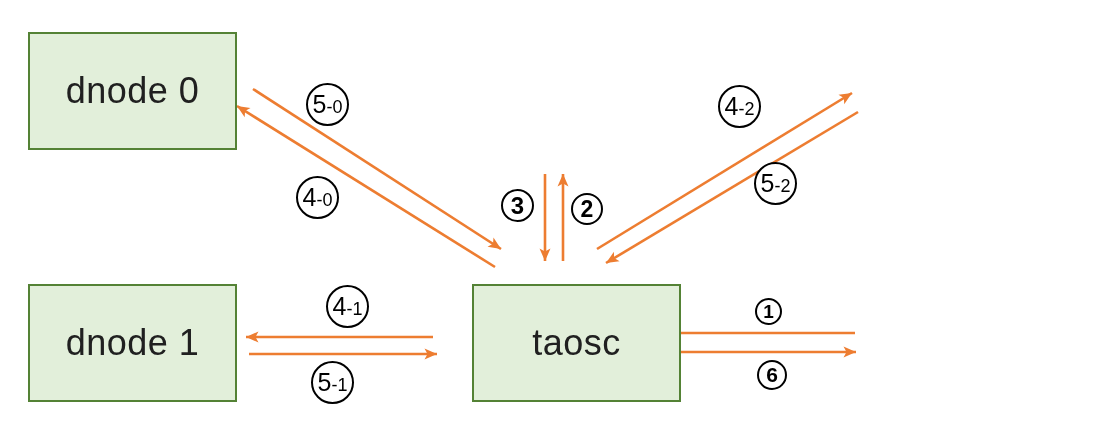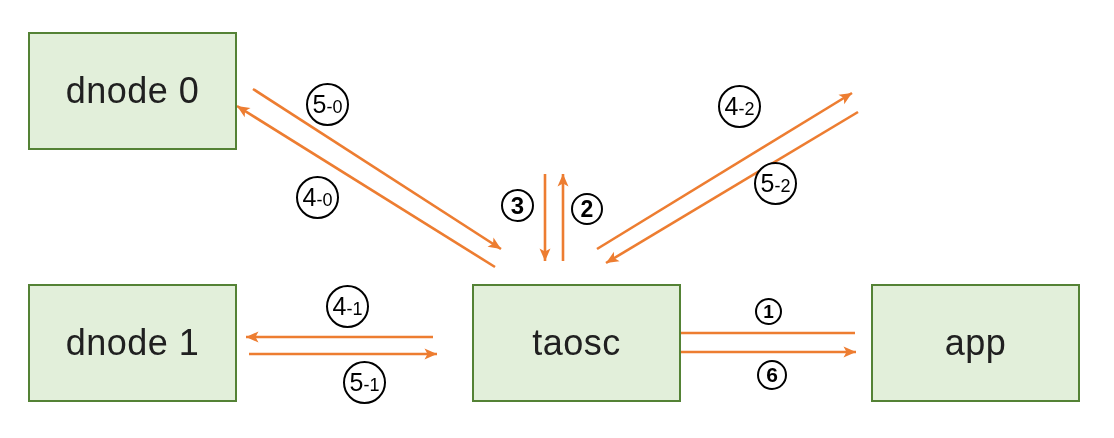--- a/index.html
+++ b/index.html
@@ -54,40 +54,37 @@
 
   <div class="node" style="left:28px;top:32px;">
     <span>dnode 0</span>
   </div>
   <div class="node" style="left:28px;top:284px;">
     <span>dnode 1</span>
   </div>
   <div class="node" style="left:432px;top:284px;margin-left:40px;">
     <span>taosc</span>
   </div>
-  <div class="node" style="left:871px;top:284px;">
-    <span>app</span>
-  </div>
 
   <div class="elabel pill" style="left:306px;top:83px;">
       <span class="pill-inner"><span class="big">5</span><span class="small">-0</span></span>
     </div>
   <div class="elabel pill" style="left:296px;top:176px;">
       <span class="pill-inner"><span class="big">4</span><span class="small">-0</span></span>
     </div>
   <div class="elabel digit" style="left:501px;top:189px;width:33px;height:33px;font-size:24px;">3</div>
   <div class="elabel digit" style="left:571px;top:193px;width:32px;height:32px;font-size:23px;">2</div>
   <div class="elabel pill" style="left:718px;top:85px;">
       <span class="pill-inner"><span class="big">4</span><span class="small">-2</span></span>
     </div>
   <div class="elabel pill" style="left:754px;top:162px;">
       <span class="pill-inner"><span class="big">5</span><span class="small">-2</span></span>
     </div>
   <div class="elabel pill" style="left:326px;top:285px;">
       <span class="pill-inner"><span class="big">4</span><span class="small">-1</span></span>
     </div>
-  <div class="elabel pill" style="left:311px;top:361px;margin-left:32px;">
+  <div class="elabel pill" style="left:311px;top:361px;">
       <span class="pill-inner"><span class="big">5</span><span class="small">-1</span></span>
     </div>
   <div class="elabel digit" style="left:755px;top:298px;width:27px;height:27px;font-size:19px;">1</div>
   <div class="elabel digit" style="left:757px;top:360px;width:30px;height:30px;font-size:21px;">6</div>
 
 </div>
 
 </body></html>

